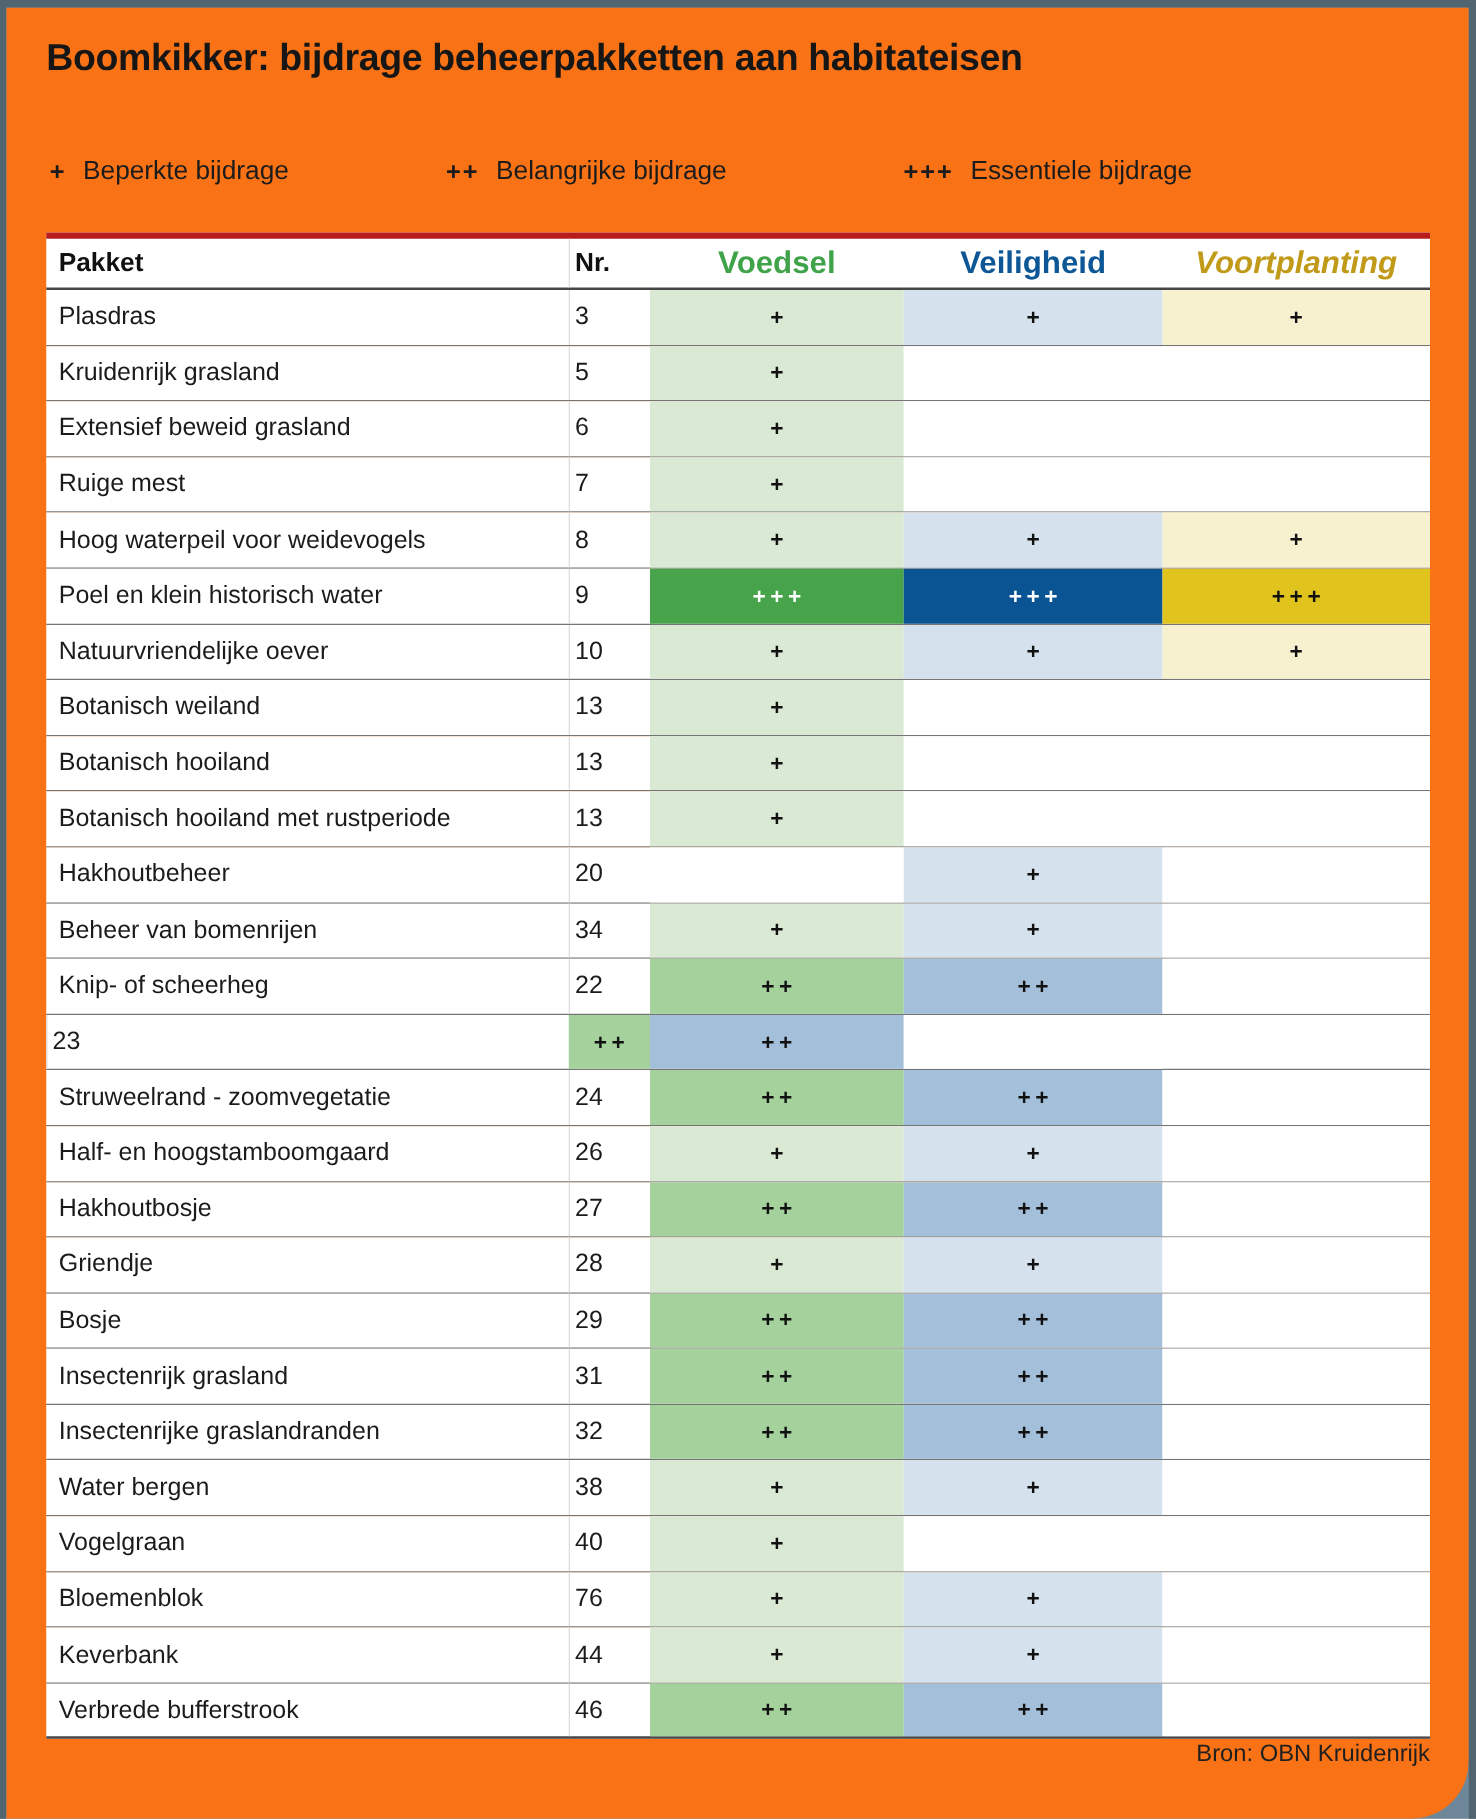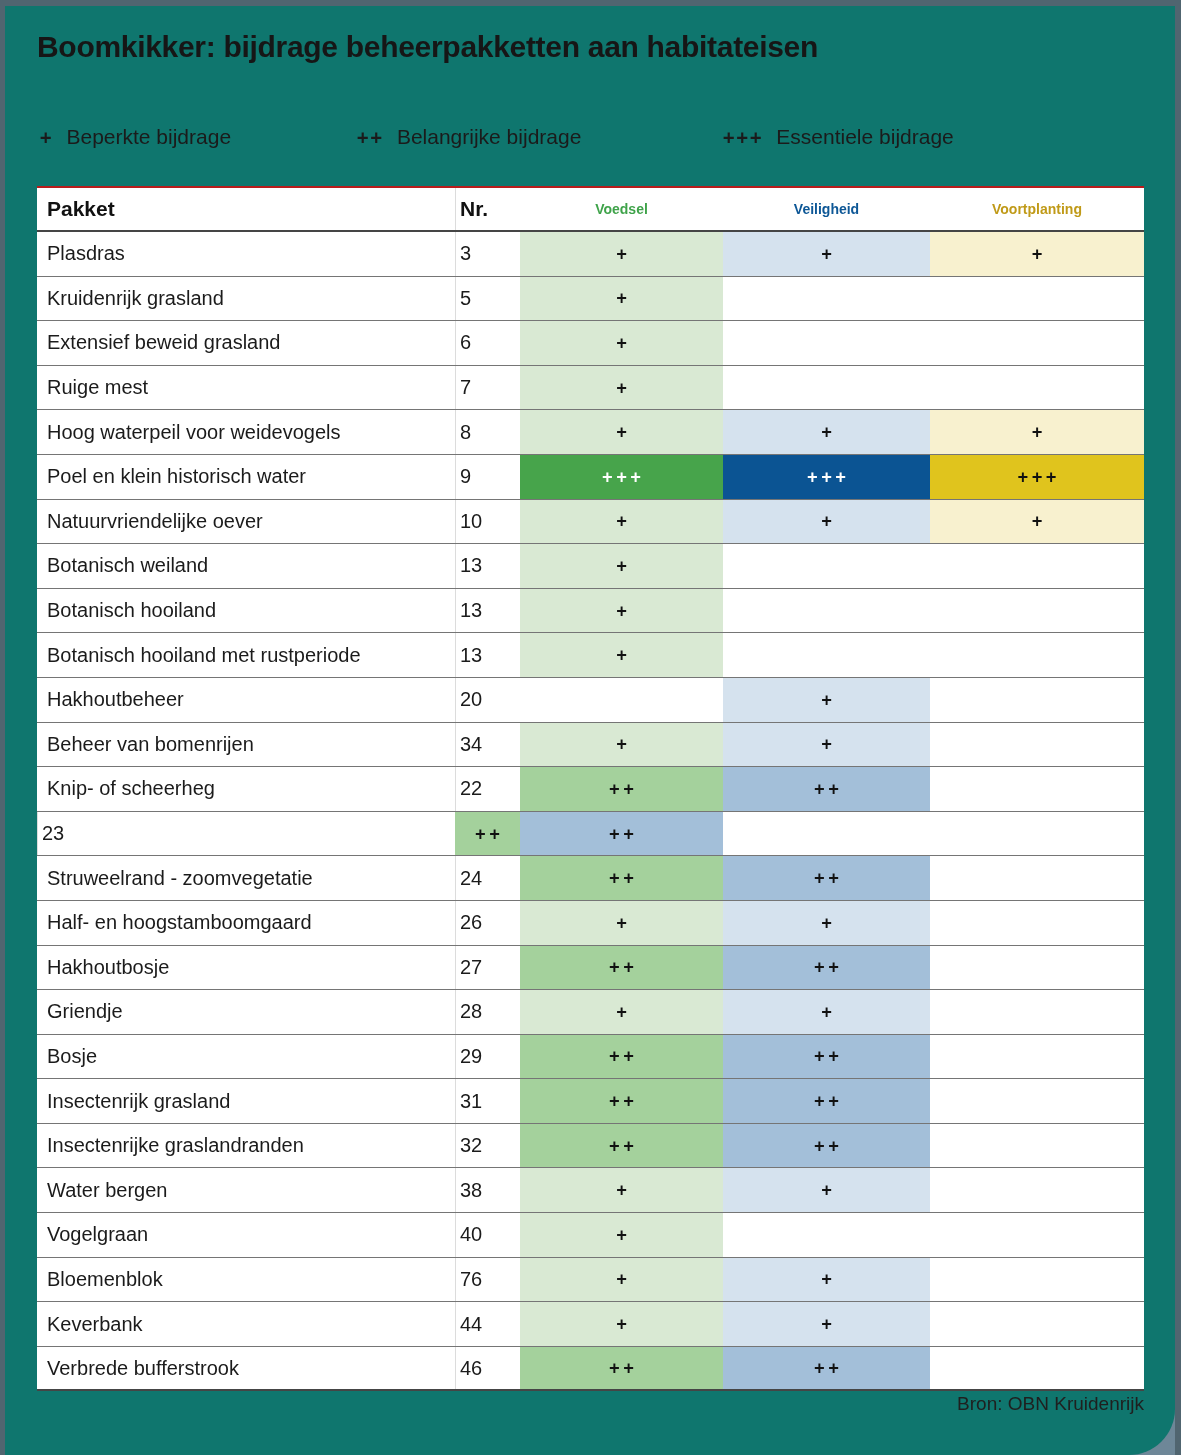--- a/index.html
+++ b/index.html
@@ -43,48 +43,48 @@
   .trow {
     display:grid;
     grid-template-columns:418px 65px 203px 207px 214px;
     height:44.6px;
     background:#ffffff;
     border-bottom:1px solid #757575;
     box-sizing:border-box;
   }
   .trow.thead {
     height:46px;
-    border-top:2px solid #b91c1c;
+    border-top:5px solid #b91c1c;
     border-bottom:2px solid #454545;
   }
   .trow.last { border-bottom:2px solid #454545; }
 
   .c { display:flex; align-items:center; box-sizing:border-box; overflow:hidden; }
   .c-pakket { padding-left:10px; font-size:20px; color:#1b1b1b; white-space:nowrap; }
   .c-nr { padding-left:4px; font-size:20px; color:#1b1b1b; border-left:1px solid #dcdcdc; }
   .thead .c-pakket, .thead .c-nr { font-weight:bold; font-size:21px; color:#111; }
-  .c-colhead { justify-content:center; font-weight:bold; font-size:14px; white-space:nowrap; }
+  .c-colhead { justify-content:center; font-weight:bold; font-size:25px; white-space:nowrap; }
   .c-mark {
     justify-content:center;
     font-family:"DejaVu Sans Mono", monospace;
     font-weight:bold; font-size:17px;
     letter-spacing:4px; text-indent:4px;
     color:#111;
   }
 
   .source {
     position:absolute; right:31px; top:1387px;
     font-size:19px; color:#1f1f1f; white-space:nowrap;
   }
 </style>
 </head>
 <body>
 
 <div class="frame">
-  <div class="content" style="background: #0f766e;">
+  <div class="content" style="background: #f97316;">
 
     <div class="title">Boomkikker: bijdrage beheerpakketten aan habitateisen</div>
 
     <div class="legend-item" style="left:35px">
       <span class="legend-sym">+</span>
       <span>Beperkte bijdrage</span>
     </div>
     <div class="legend-item" style="left:352px">
       <span class="legend-sym">++</span>
       <span>Belangrijke bijdrage</span>
@@ -93,21 +93,21 @@
       <span class="legend-sym">+++</span>
       <span>Essentiele bijdrage</span>
     </div>
 
     <div class="table">
       <div class="trow thead">
         <div class="c c-pakket">Pakket</div>
         <div class="c c-nr">Nr.</div>
         <div class="c c-colhead" style="color: rgb(63, 163, 74);">Voedsel</div>
         <div class="c c-colhead" style="color: rgb(13, 87, 150);">Veiligheid</div>
-        <div class="c c-colhead" style="color: rgb(192, 154, 24);">Voortplanting</div>
+        <div class="c c-colhead" style="color: rgb(192, 154, 24); font-style: italic;">Voortplanting</div>
       </div>
       <div id="tbody">
           <div class="trow">
             <div class="c c-pakket">Plasdras</div>
             <div class="c c-nr">3</div>
             <div class="c c-mark" style="background: rgb(217, 233, 211);">+</div>
             <div class="c c-mark" style="background: rgb(213, 226, 238);">+</div>
             <div class="c c-mark" style="background: rgb(248, 241, 207);">+</div>
           </div>
           <div class="trow">

